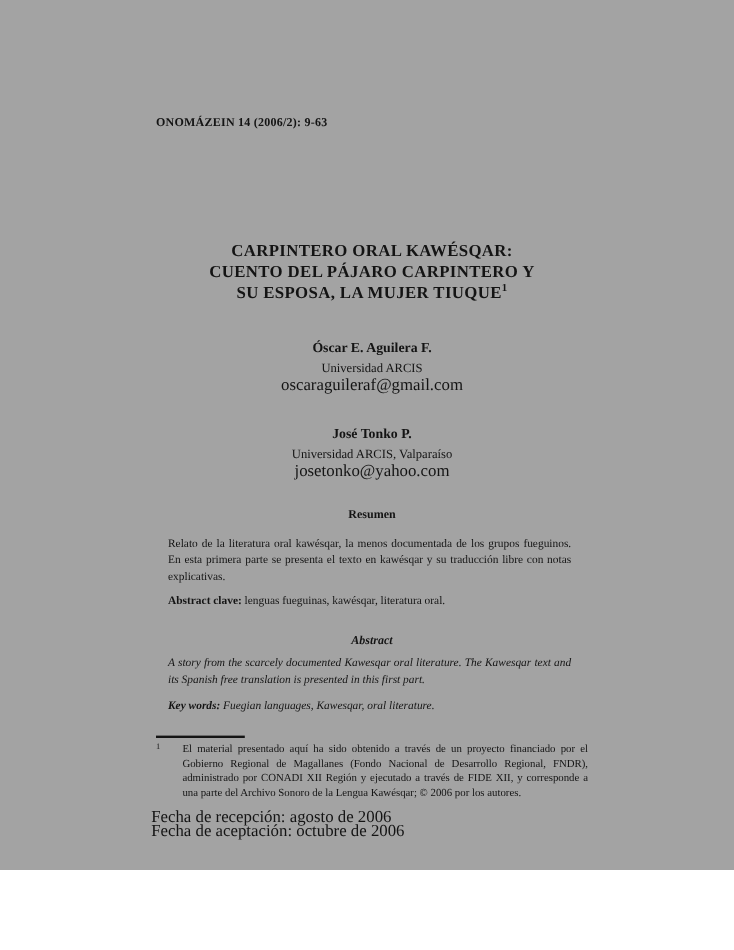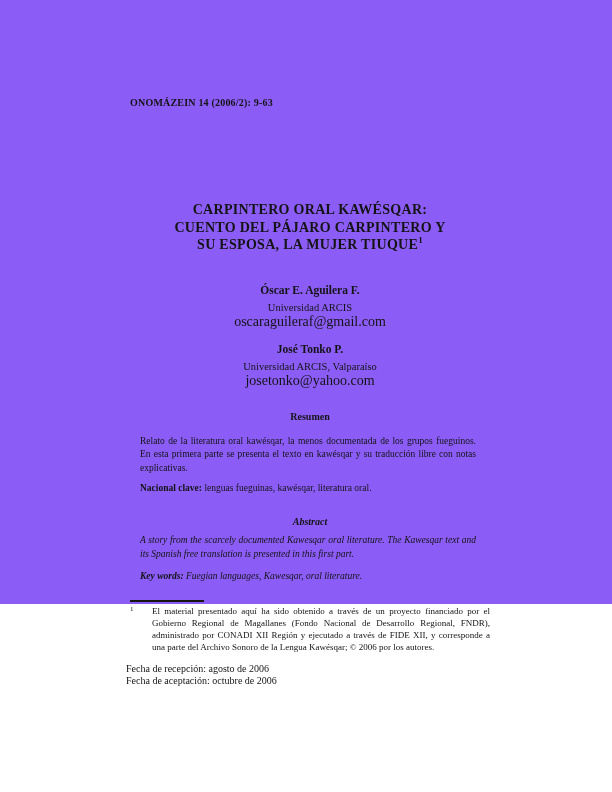--- a/index.html
+++ b/index.html
@@ -10,23 +10,23 @@
   body {
     width: 612px;
     height: 792px;
     font-family: "Liberation Serif", "DejaVu Serif", serif;
     color: #141414;
     overflow: hidden;
   }
   .page {
     box-sizing: border-box;
     width: 612px;
-    height: 604px;
+    height: 725px;
     padding: 97px 122px 0 130px;
-    background: #8b5cf6;
+    background: #a3a3a3;
   }
   .journal-header {
     font-size: 10px;
     font-weight: bold;
     line-height: 12px;
     letter-spacing: 0.2px;
   }
   .title-block {
     margin-top: 92px;
     text-align: center;
@@ -49,21 +49,21 @@
     line-height: 14px;
     letter-spacing: 0.3px;
   }
   .author-block { text-align: center; }
   .author-name {
     font-size: 11.5px;
     font-weight: bold;
     line-height: 14px;
   }
   .author-1 .author-name { margin-top: 29px; }
-  .author-2 .author-name { margin-top: 14px; }
+  .author-2 .author-name { margin-top: 27px; }
   .author-affiliation {
     margin-top: 4px;
     font-size: 10.5px;
     line-height: 14px;
   }
   .author-email {
     font-size: 14px;
     line-height: 13px;
   }
   .abstract-heading {
@@ -104,21 +104,21 @@
   }
   .footnote .footnote-marker {
     position: absolute;
     left: 0;
     top: -2px;
     font-size: 7px;
   }
   .dates-block {
     margin-top: 10px;
     margin-left: -4px;
-    font-size: 10px;
+    font-size: 14px;
     line-height: 11.5px;
   }
 </style>
 </head>
 <body>
 
 <div class="page">
 
   <div class="journal-header">ONOMÁZEIN 14 (2006/2): 9-63</div>
 
@@ -136,21 +136,21 @@
   </div>
 
   <div class="author-block author-2">
     <div class="author-name">José Tonko P.</div>
     <div class="author-affiliation">Universidad ARCIS, Valparaíso</div>
     <div class="author-email">josetonko@yahoo.com</div>
   </div>
 
   <div class="abstract-heading">Resumen</div>
   <div class="abstract-body">Relato de la literatura oral kawésqar, la menos documentada de los grupos fueguinos. En esta primera parte se presenta el texto en kawésqar y su traducción libre con notas explicativas.</div>
-  <div class="keywords-line"><span class="keywords-label">Nacional clave:</span><span> lenguas fueguinas, kawésqar, literatura oral.</span></div>
+  <div class="keywords-line"><span class="keywords-label">Abstract clave:</span><span> lenguas fueguinas, kawésqar, literatura oral.</span></div>
 
   <div class="abstract-heading en">Abstract</div>
   <div class="abstract-body en">A story from the scarcely documented Kawesqar oral literature. The Kawesqar text and its Spanish free translation is presented in this first part.</div>
   <div class="keywords-line en"><span class="keywords-label">Key words:</span><span> Fuegian languages, Kawesqar, oral literature.</span></div>
 
   <div class="footnote-rule"></div>
   <div class="footnote">
     <span class="footnote-marker">1</span><span>El material presentado aquí ha sido obtenido a través de un proyecto financiado por el Gobierno Regional de Magallanes (Fondo Nacional de Desarrollo Regional, FNDR), administrado por CONADI XII Región y ejecutado a través de FIDE XII, y corresponde a una parte del Archivo Sonoro de la Lengua Kawésqar; © 2006 por los autores.</span>
   </div>
 

